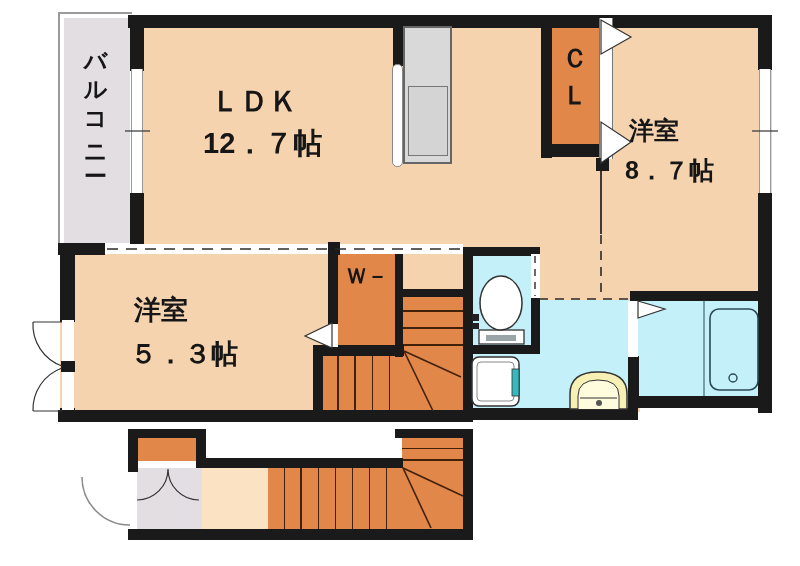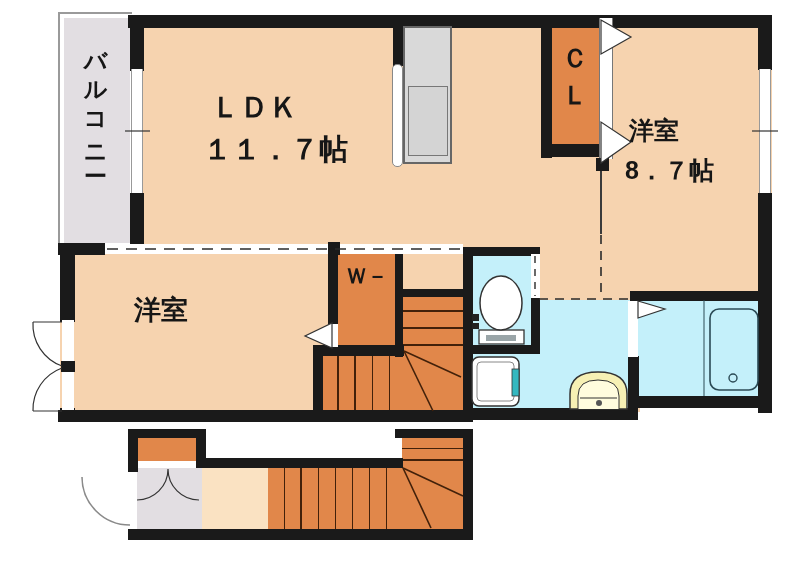--- a/index.html
+++ b/index.html
@@ -151,36 +151,37 @@
     <rect x="512" y="369" width="7" height="27" fill="#35b8c0" stroke="#333" stroke-width="0.8"></rect>
 
     <path d="M570,409 V394 Q570,372 598,372 Q627,372 627,394 V409 Z" fill="#f6f0b4" stroke="#333" stroke-width="1.5"></path>
     <path d="M578,409 V396 Q578,380 598,380 Q619,380 619,396 V409" fill="#fffcde" stroke="#333" stroke-width="1"></path>
     <path d="M580,398 H617" stroke="#333" stroke-width="1"></path>
     <circle cx="599" cy="403" r="3" fill="#555"></circle>
   </svg>
 
   <div class="lbl" style="left:82px;top:34px;width:30px;height:215px;writing-mode:vertical-rl;text-orientation:upright;font-size:23px;letter-spacing:6px;font-weight:600">バルコニー</div>
 
-  <div class="lbl" style="left:203px;top:86px;font-size:29px;line-height:42px">
+  <div class="lbl" style="left:203px;top:80px;font-size:29px;line-height:42px">
     <div style="padding-left:8px">ＬＤＫ</div>
-    <div>１１．７帖</div>
+    <div>12．７帖</div>
   </div>
 
   <div class="lbl" style="left:558px;top:40px;width:34px;text-align:center;font-size:26px;line-height:37px;font-weight:700">
     <div>Ｃ</div>
     <div>Ｌ</div>
   </div>
 
   <div class="lbl" style="left:625px;top:110px;font-size:25px;line-height:40px">
     <div style="padding-left:4px">洋室</div>
     <div>8．７帖</div>
   </div>
 
   <div class="lbl" style="left:336px;top:260px;width:62px;text-align:center;font-size:21px;line-height:31px;font-weight:700">
     <div>Ｗ－</div>
   </div>
 
   <div class="lbl" style="left:130px;top:288px;font-size:27px;line-height:44px">
     <div style="padding-left:4px">洋室</div>
+    <div>５．３帖</div>
   </div>
 
 </div>
 
 </body></html>

